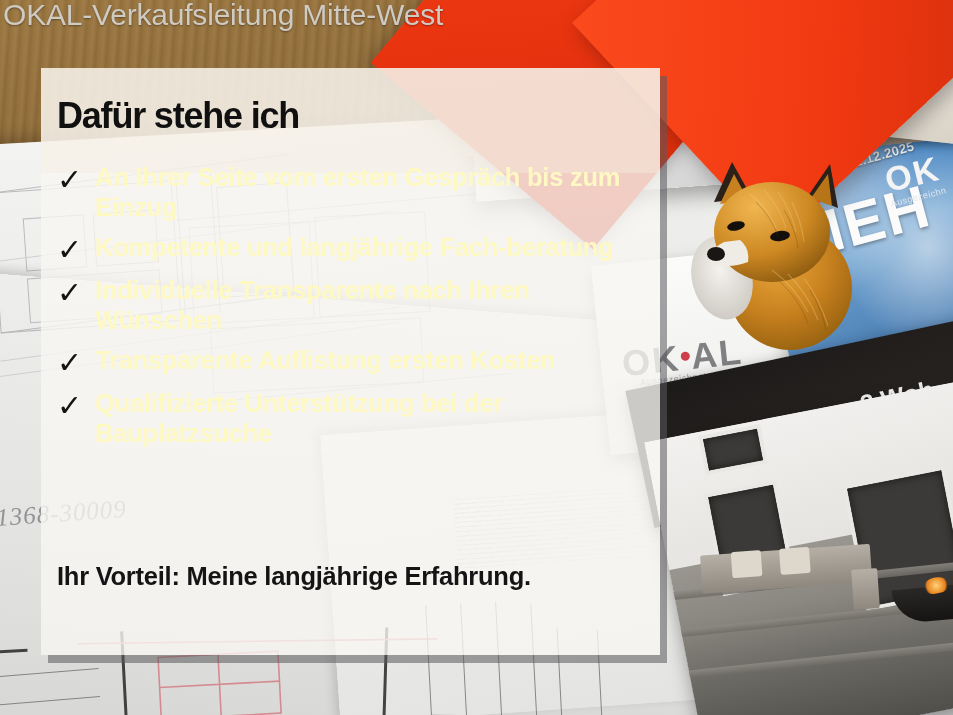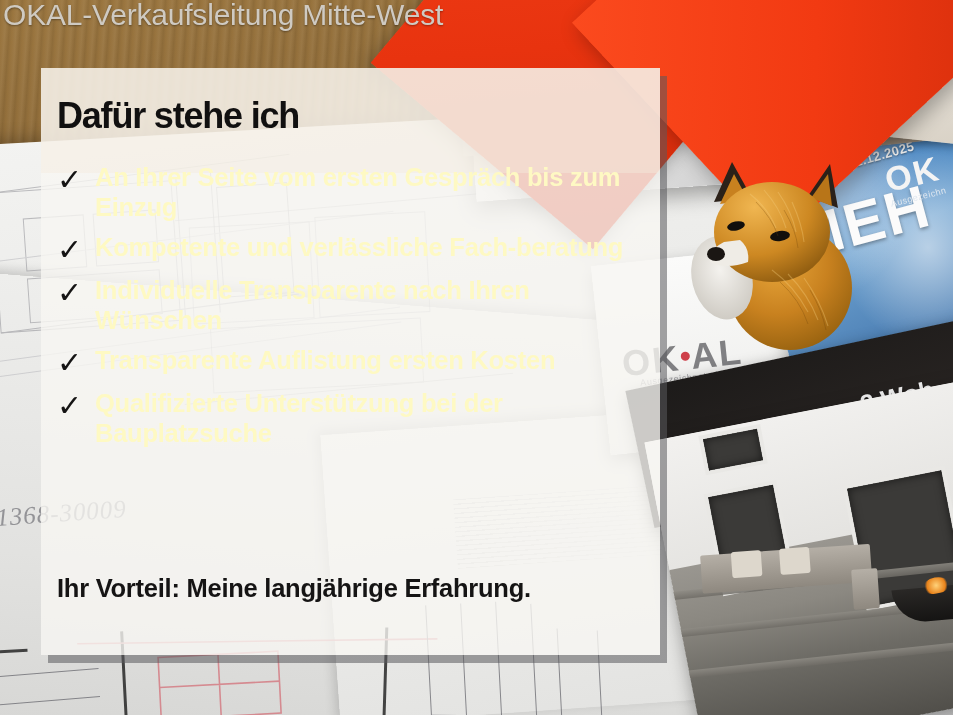--- a/index.html
+++ b/index.html
@@ -268,21 +268,21 @@
   }
   .btext {
     flex: 1 1 auto;
     font-size: 25.5px;
     font-weight: 700;
     color: #fef9c3;
     line-height: 1.16;
     letter-spacing: -.25px;
   }
   #closing {
-    position: absolute; left: 16px; top: 504px; width: 590px;
+    position: absolute; left: 16px; top: 492px; width: 590px;
     font-size: 25.5px;
     font-weight: 700;
     color: #151414;
     line-height: 1.28;
     letter-spacing: -.25px;
   }
   #closing div { white-space: nowrap; }
 </style>
 </head>
 <body>
@@ -453,21 +453,21 @@
 
     <div id="bullets">
 
       <div class="bullet">
         <span class="check">✓</span>
         <span class="btext">An Ihrer Seite vom ersten Gespräch bis zum Einzug</span>
       </div>
 
       <div class="bullet">
         <span class="check">✓</span>
-        <span class="btext">Kompetente und verlässliche Fach-beratung</span>
+        <span class="btext">Kompetente und langjährige Fach-beratung</span>
       </div>
 
       <div class="bullet">
         <span class="check">✓</span>
         <span class="btext">Individuelle Transparente nach Ihren Wünschen</span>
       </div>
 
       <div class="bullet">
         <span class="check">✓</span>
         <span class="btext">Transparente Auflistung ersten Kosten</span>

